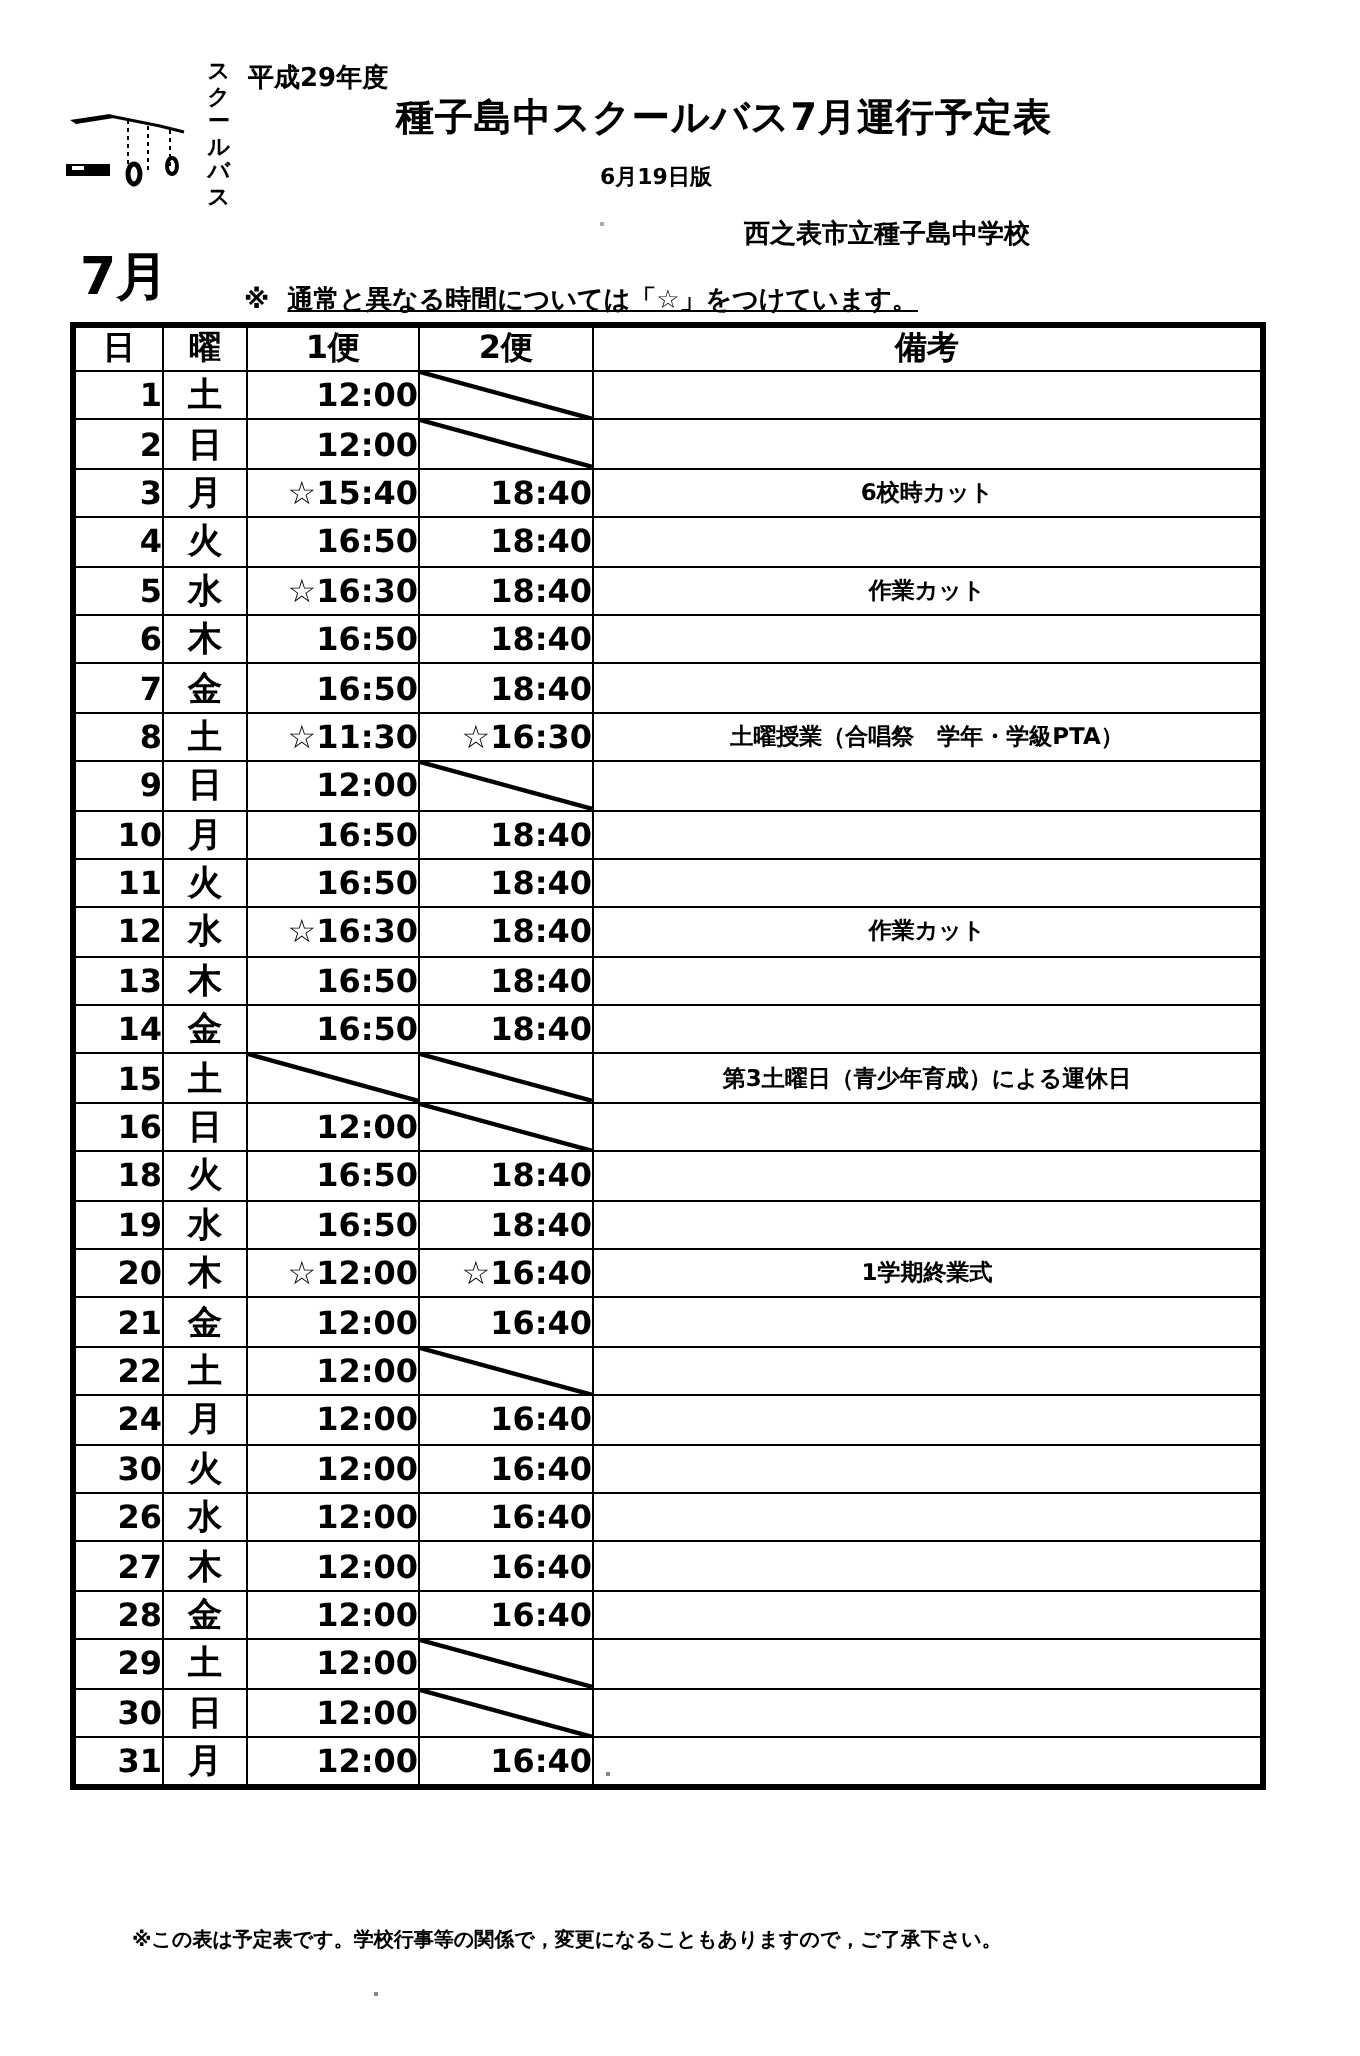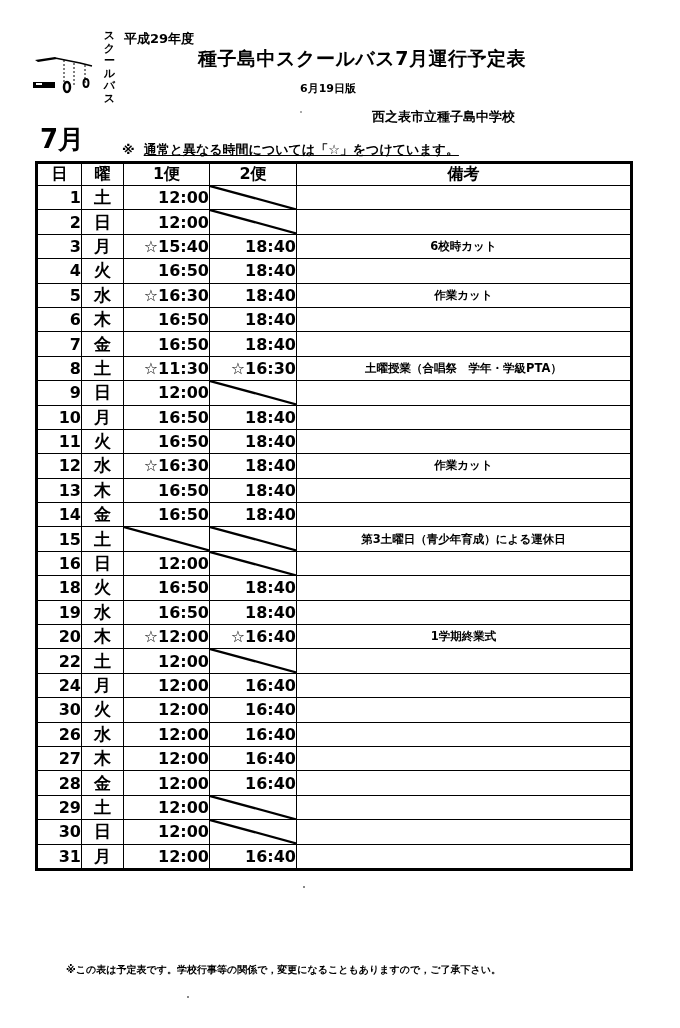--- a/index.html
+++ b/index.html
@@ -238,20 +238,27 @@
         <td class="note-cell"></td>
       </tr>
       <tr>
         <td class="day">20</td>
         <td class="dow">木</td>
         <td class="t1">☆12:00</td>
         <td class="t2">☆16:40</td>
         <td class="note-cell">1学期終業式</td>
       </tr>
       <tr>
+        <td class="day">21</td>
+        <td class="dow">金</td>
+        <td class="t1">12:00</td>
+        <td class="t2">16:40</td>
+        <td class="note-cell"></td>
+      </tr>
+      <tr>
         <td class="day">22</td>
         <td class="dow">土</td>
         <td class="t1">12:00</td>
         <td class="t2 empty">
           <svg preserveAspectRatio="none" viewBox="0 0 100 100">
             <line x1="0" y1="0" x2="100" y2="100" stroke="#000" stroke-width="2.2" vector-effect="non-scaling-stroke"></line>
           </svg>
         </td>
         <td class="note-cell"></td>
       </tr>

